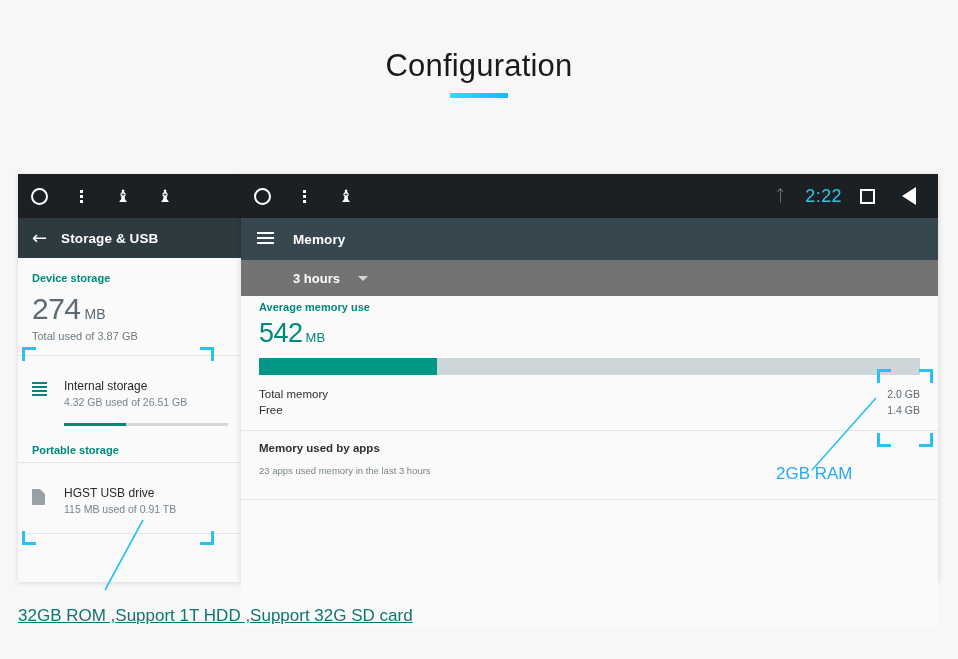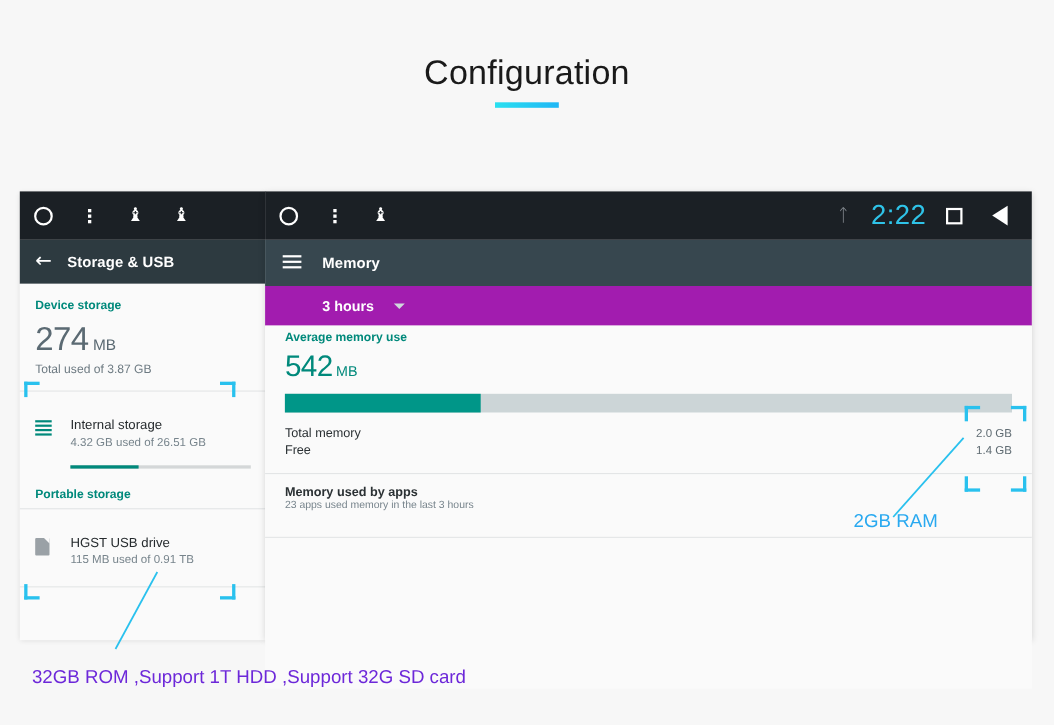--- a/index.html
+++ b/index.html
@@ -38,21 +38,21 @@
      display:flex; align-items:center; }
   .statusbar-right { position:absolute; right:8px; top:0; height:44px;
      display:flex; align-items:center; }
   .sb-icon { width:42px; height:44px; display:flex; align-items:center;
      justify-content:center; }
   .ico-circle { width:17px; height:17px; border:2px solid #fff; border-radius:50%; }
   .ico-dots { display:flex; flex-direction:column; gap:2px; align-items:center; }
   .ico-dots i { display:block; width:3px; height:3px; background:#fff; }
   .ico-usb { color:#fff; font-size:17px; line-height:1; font-family:"DejaVu Sans",sans-serif; }
   .ico-bt { color:#8a9097; font-size:16px; line-height:1; font-family:"DejaVu Sans",sans-serif; }
-  .sb-clock { color:#2fc3e8; font-size:25px; font-weight:400; padding:0 4px; letter-spacing:.4px;}
+  .sb-clock { color:#2fc3e8; font-size:18px; font-weight:400; padding:0 4px; letter-spacing:.4px;}
   .ico-square { width:15px; height:15px; border:2px solid #fff; }
   .ico-back {
     width:0;height:0;border-top:9px solid transparent;border-bottom:9px solid transparent;
     border-right:14px solid #fff;
   }
 
   .appbar {
     height:40px; background:#2d3a40; display:flex; align-items:center;
     padding-left:14px; color:#fff;
   }
@@ -93,21 +93,21 @@
 
   
   #right-screen {
     position:absolute; left:241px; top:174px; width:697px; height:408px;
     background:#fafafa; box-shadow:0 1px 6px rgba(0,0,0,.15);
   }
   #right-screen .appbar { height:42px; background:#37474f; padding-left:16px; }
   .hamburger { width:17px; margin-right:19px; }
   .hamburger i { display:block; height:2px; background:#fff; margin-bottom:3px; }
   .subbar {
-    height:36px; background:#a21caf; display:flex; align-items:center;
+    height:36px; background:#737373; display:flex; align-items:center;
     padding-left:52px; color:#fff;
   }
   .subbar .lbl { font-size:13px; font-weight:700; }
   .caret { margin-left:18px; width:0;height:0;
     border-left:5px solid transparent;border-right:5px solid transparent;
     border-top:5px solid #cfd8dc; }
 
   .rs-body { background:#fafafa; height:330px; position:relative; }
   .rs-label { color:#00897b; font-size:11px; font-weight:700; padding:5px 0 0 18px; }
   .rs-big { padding:5px 0 0 18px; color:#00897b; }
@@ -118,38 +118,38 @@
 
   .stat-list { margin:11px 18px 0 18px; position:relative; }
   .stat-row { display:flex; justify-content:space-between; font-size:11.5px;
      line-height:16px; }
   .stat-row .k { color:#2b3134; }
   .stat-row .v { color:#5f6b72; font-size:10.5px; }
 
   .rs-divider { height:1px; background:#e3e5e6; margin-top:12px; }
   .apps-block { padding:11px 0 11px 18px; }
   .apps-block .t { font-size:11.5px; color:#2b3134; font-weight:700; }
-  .apps-block .s { font-size:9.5px; color:#77848c; margin-top:0; }
+  .apps-block .s { font-size:9.5px; color:#77848c; margin-top:11px; }
 
   
   #annotations { position:absolute; inset:0; pointer-events:none; }
   .bracket { position:absolute; }
   .bracket span { position:absolute; width:14px; height:14px; }
   .bracket .tl { top:0;left:0; border-top:3px solid #29c1ee; border-left:3px solid #29c1ee; }
   .bracket .tr { top:0;right:0; border-top:3px solid #29c1ee; border-right:3px solid #29c1ee; }
   .bracket .bl { bottom:0;left:0; border-bottom:3px solid #29c1ee; border-left:3px solid #29c1ee; }
   .bracket .br { bottom:0;right:0; border-bottom:3px solid #29c1ee; border-right:3px solid #29c1ee; }
   #bracket-storage { left:22px; top:347px; width:192px; height:198px; }
   #bracket-ram     { left:877px; top:369px; width:56px; height:78px; }
 
   .callout-text { position:absolute; color:#29a9f0; font-size:17px; }
   #callout-ram { left:776px; top:464px; }
 
   #bottom-caption {
-    position:absolute; left:29px; top:606px; font-size:17px; color:#6d28d9;
+    position:absolute; left:18px; top:606px; font-size:17px; color:#0f766e;text-decoration:underline;
   }
 </style>
 </head>
 <body>
 
 <div id="page-title">Configuration</div>
 <div id="title-underline"></div>
 
 <div id="screens">
 

